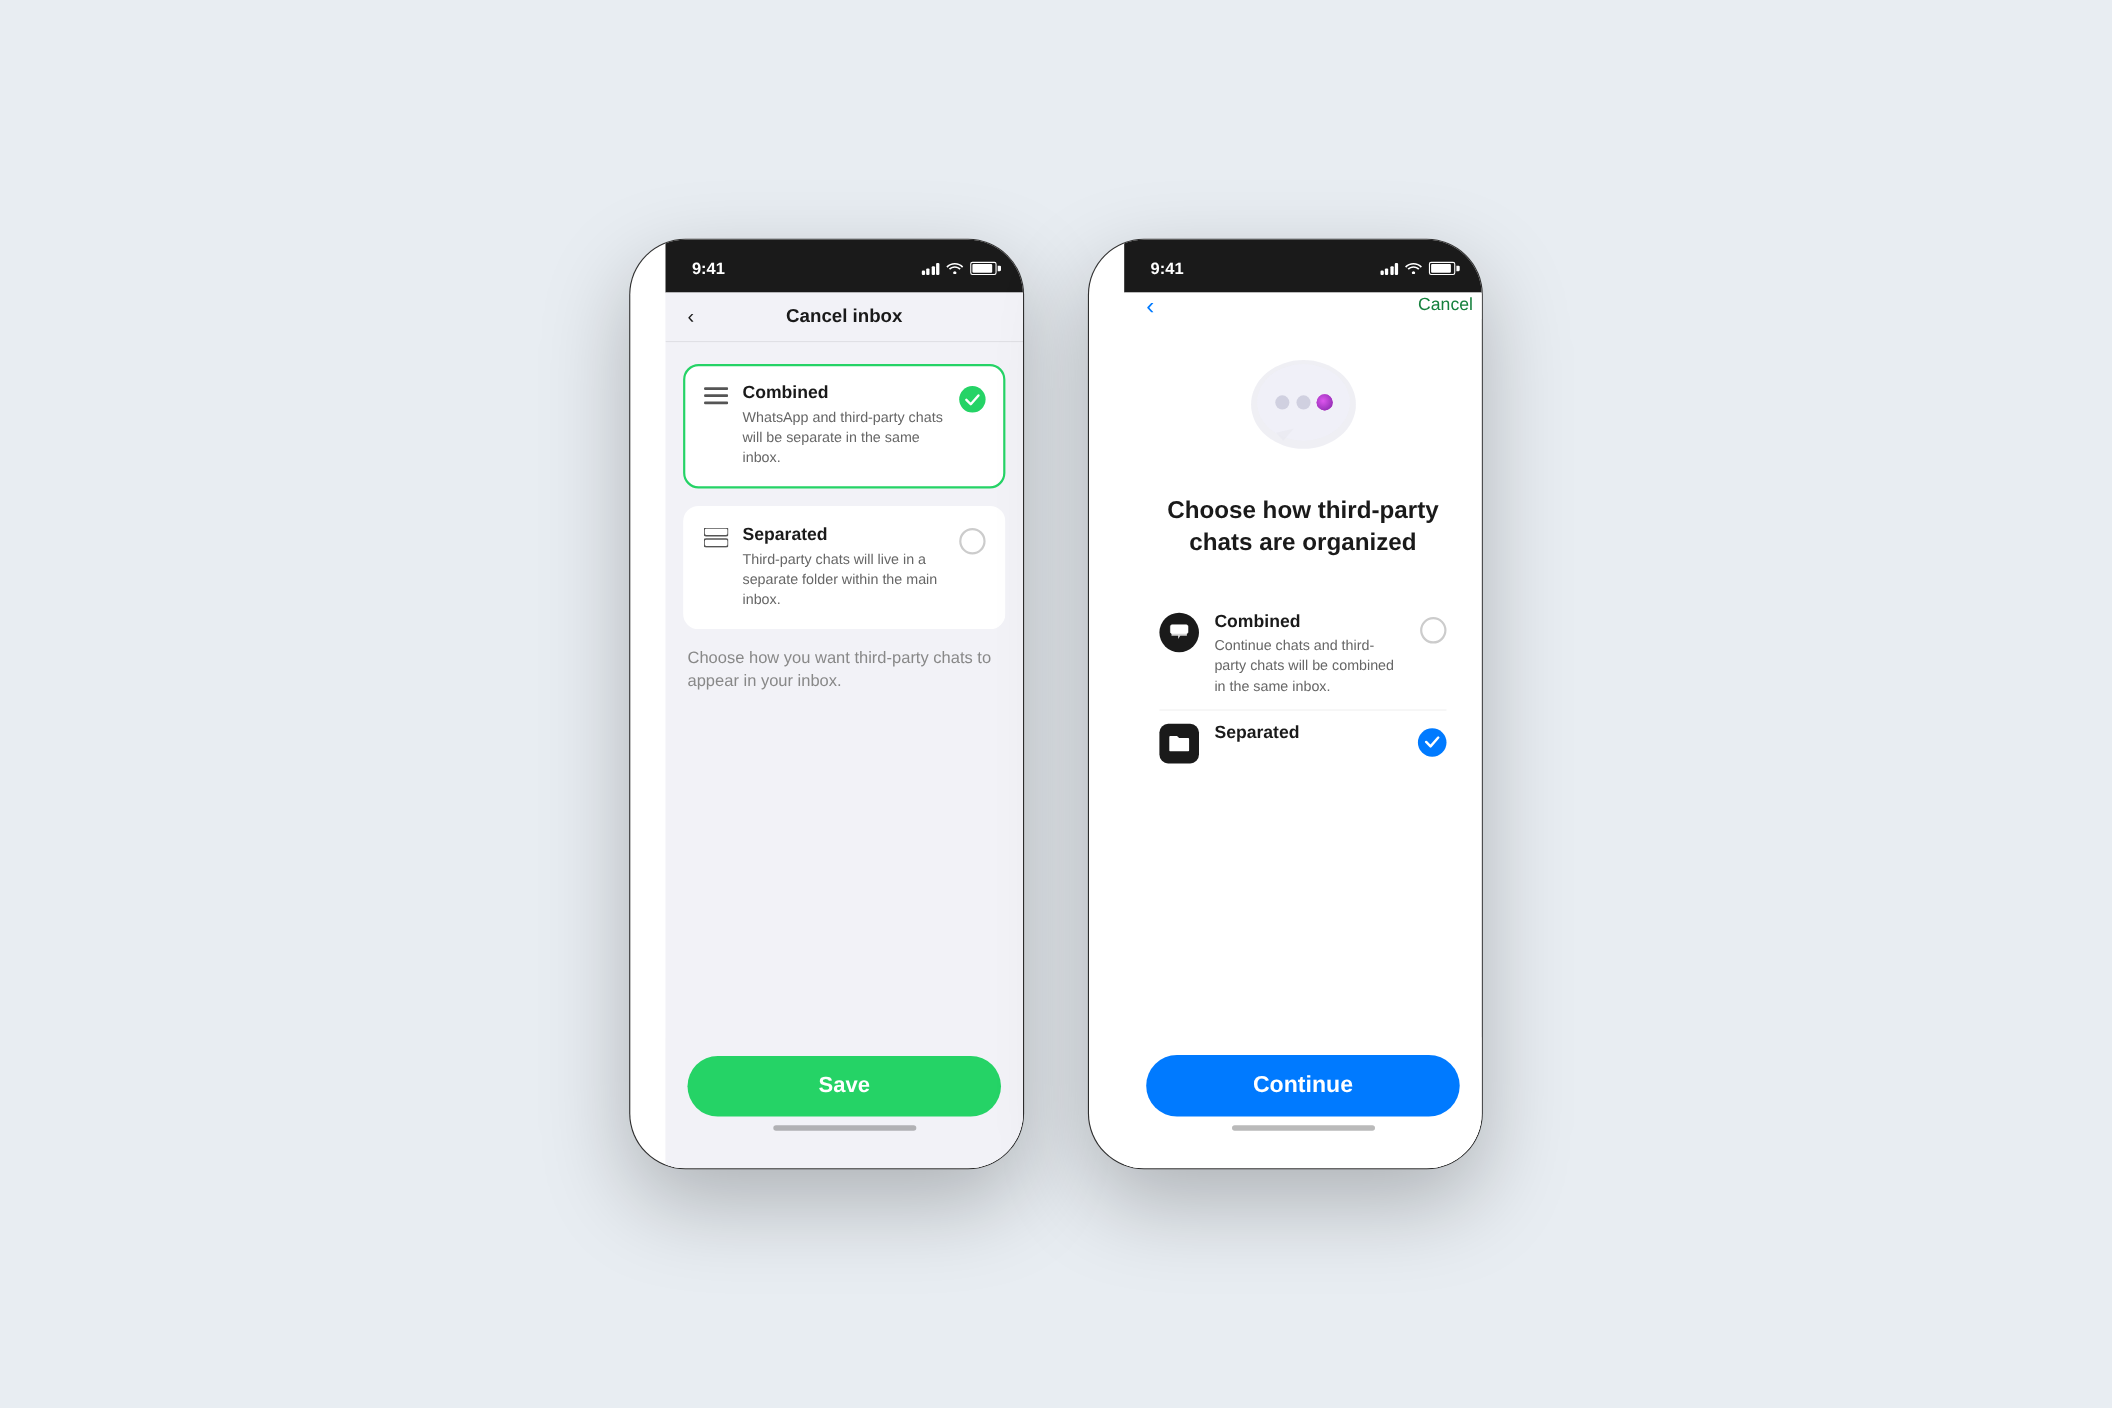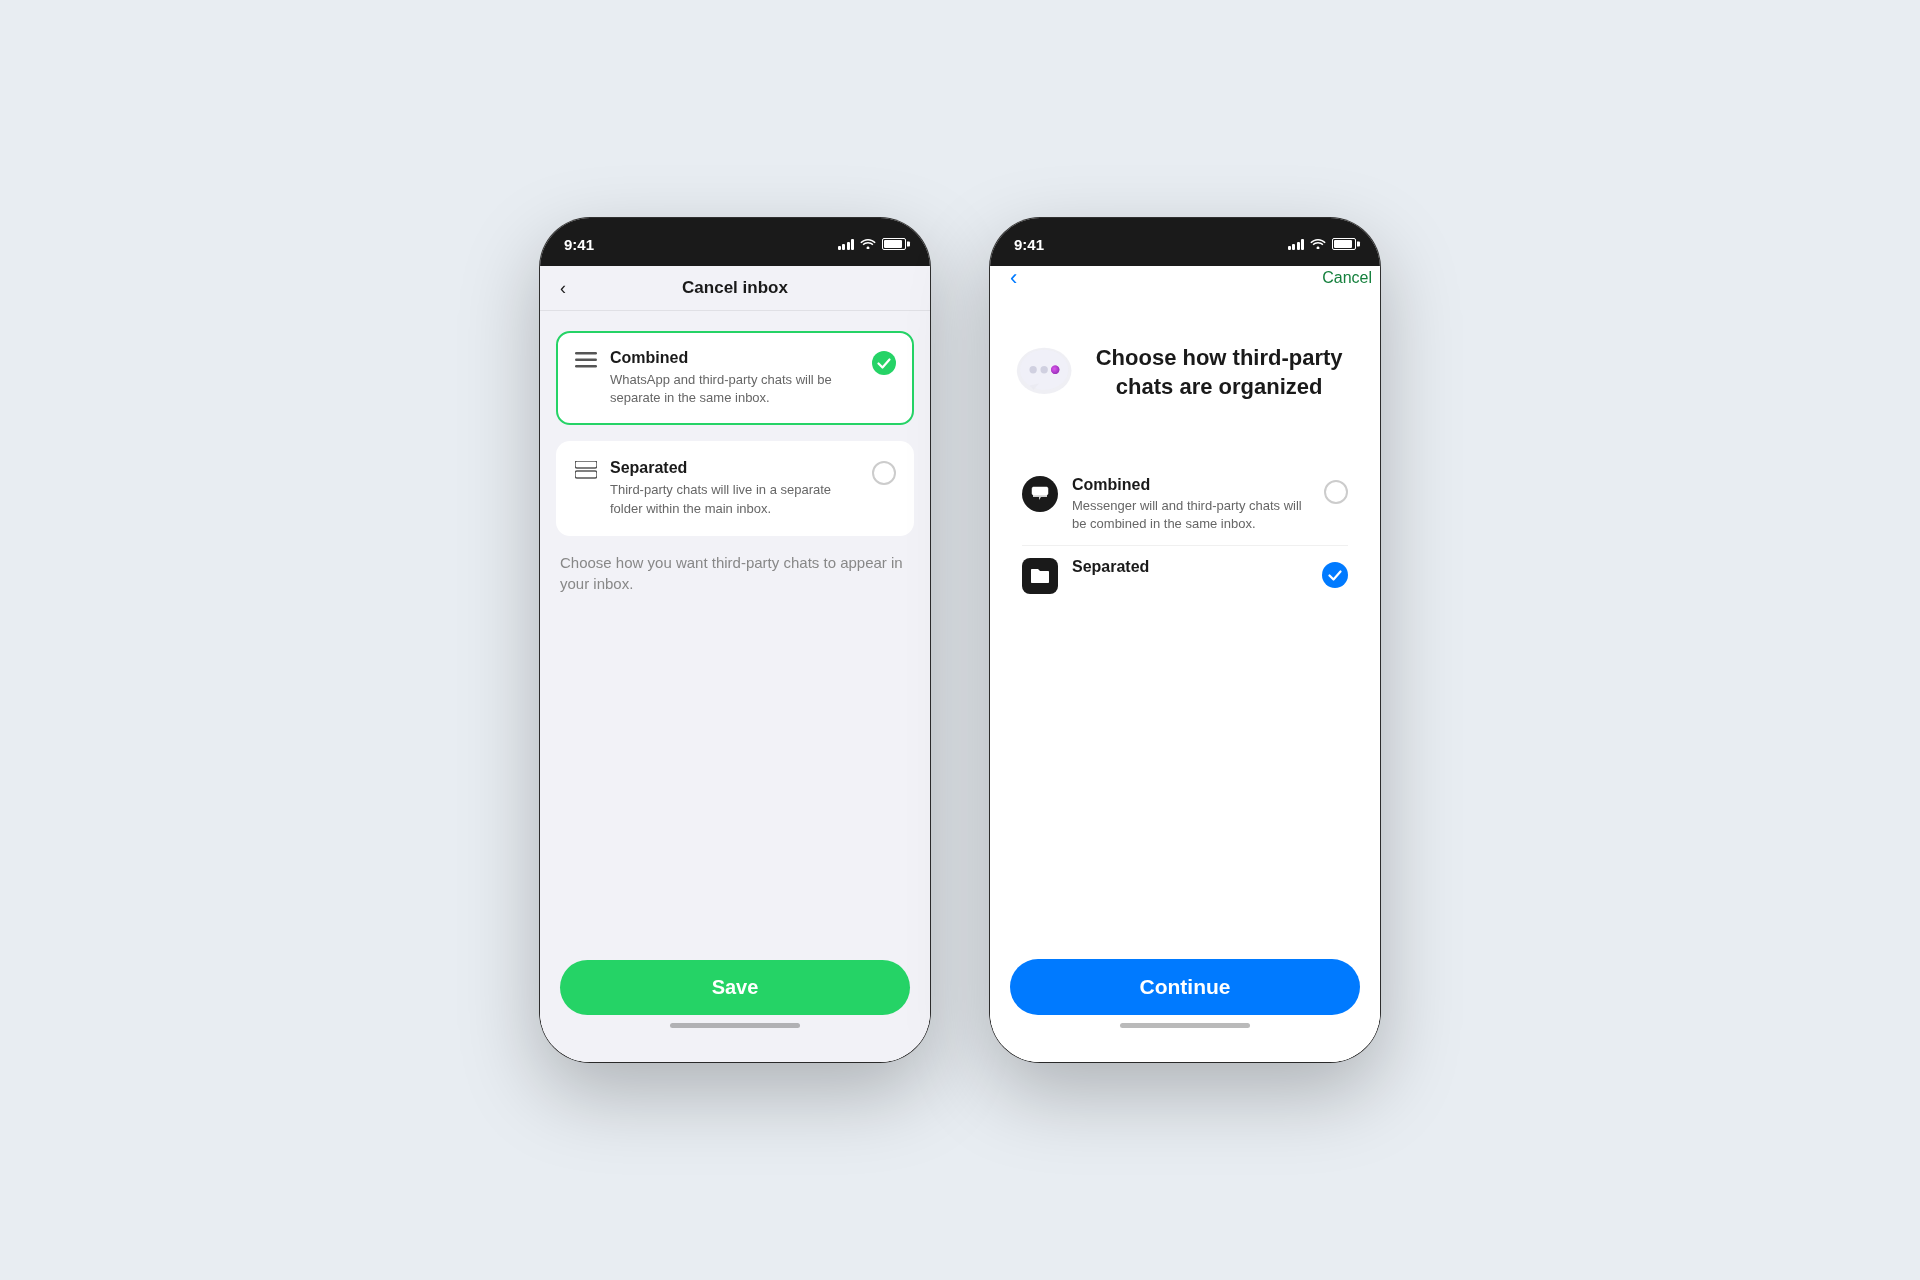--- a/index.html
+++ b/index.html
@@ -9,29 +9,30 @@
       justify-content: center;
       align-items: center;
       min-height: 100vh;
       font-family: -apple-system, BlinkMacSystemFont, 'Helvetica Neue', Arial, sans-serif;
       gap: 60px;
       padding: 40px;
     }
 
     
     .phone {
-      width: 390px;
+      width: 357px;
       height: 844px;
       background: #ffffff;
       border-radius: 50px;
       overflow: hidden;
       box-shadow: 0 30px 80px rgba(0,0,0,0.25), 0 0 0 1px #333;
       position: relative;
       display: flex;
       flex-direction: column;
+      padding-left: 32px;
     }
 
     
     .status-bar {
       background: #1a1a1a;
       color: #ffffff;
       display: flex;
       justify-content: space-between;
       align-items: center;
       padding: 12px 24px 8px;
@@ -226,20 +227,21 @@
       height: 5px;
       background: #1a1a1a;
       border-radius: 3px;
       margin: 8px auto 10px;
       opacity: 0.3;
     }
 
     
     .hero-section {
       display: flex;
+      flex-direction: column;
       align-items: center;
       padding: 30px 20px 10px;
     }
     .chat-bubble-icon {
       width: 120px;
       height: 110px;
       margin-bottom: 20px;
     }
     .hero-title {
       font-size: 22px;
@@ -447,21 +449,21 @@
             <path d="M1 2.5C1 1.7 1.7 1 2.5 1h13C16.3 1 17 1.7 17 2.5v5c0 .8-.7 1.5-1.5 1.5h-13C1.7 9 1 8.3 1 7.5v-5z" stroke="white" stroke-width="0.5"></path>
             <path fill-rule="evenodd" d="M2.5 1C1.7 1 1 1.7 1 2.5v5C1 8.3 1.7 9 2.5 9h13C16.3 9 17 8.3 17 7.5v-5C17 1.7 16.3 1 15.5 1h-13zM9 14c0 .8.9 1 1.5 1s1.5-.2 1.5-1v-4H8v4z" fill="none"></path>
             <circle cx="9" cy="5" r="3.5" fill="white" opacity="0"></circle>
             <path d="M3 4 Q9 1 15 4 Q9 9 3 4z" fill="white" opacity="0.3"></path>
 
             <path d="M2 2 L16 2 L16 11 L10 11 L8 14 L8 11 L2 11 Z" fill="white" opacity="0.8" rx="2"></path>
           </svg>
         </div>
         <div class="option-row-text">
           <div class="option-row-title">Combined</div>
-          <div class="option-row-desc">Messenger will and third-party chats will be combined in the same inbox.</div>
+          <div class="option-row-desc">Continue chats and third-party chats will be combined in the same inbox.</div>
         </div>
         <div class="radio-unchecked" style="margin-top:4px;flex-shrink:0;"></div>
       </div>
 
       <div class="option-row">
         <div style="width:36px;height:36px;background:#1a1a1a;border-radius:8px;display:flex;align-items:center;justify-content:center;flex-shrink:0;">
           <svg width="20" height="16" viewBox="0 0 20 16" fill="white">
             <path d="M1 2C1 1.4 1.4 1 2 1H8L10 3H18C18.6 3 19 3.4 19 4V14C19 14.6 18.6 15 18 15H2C1.4 15 1 14.6 1 14V2Z" fill="white"></path>
           </svg>
         </div>

